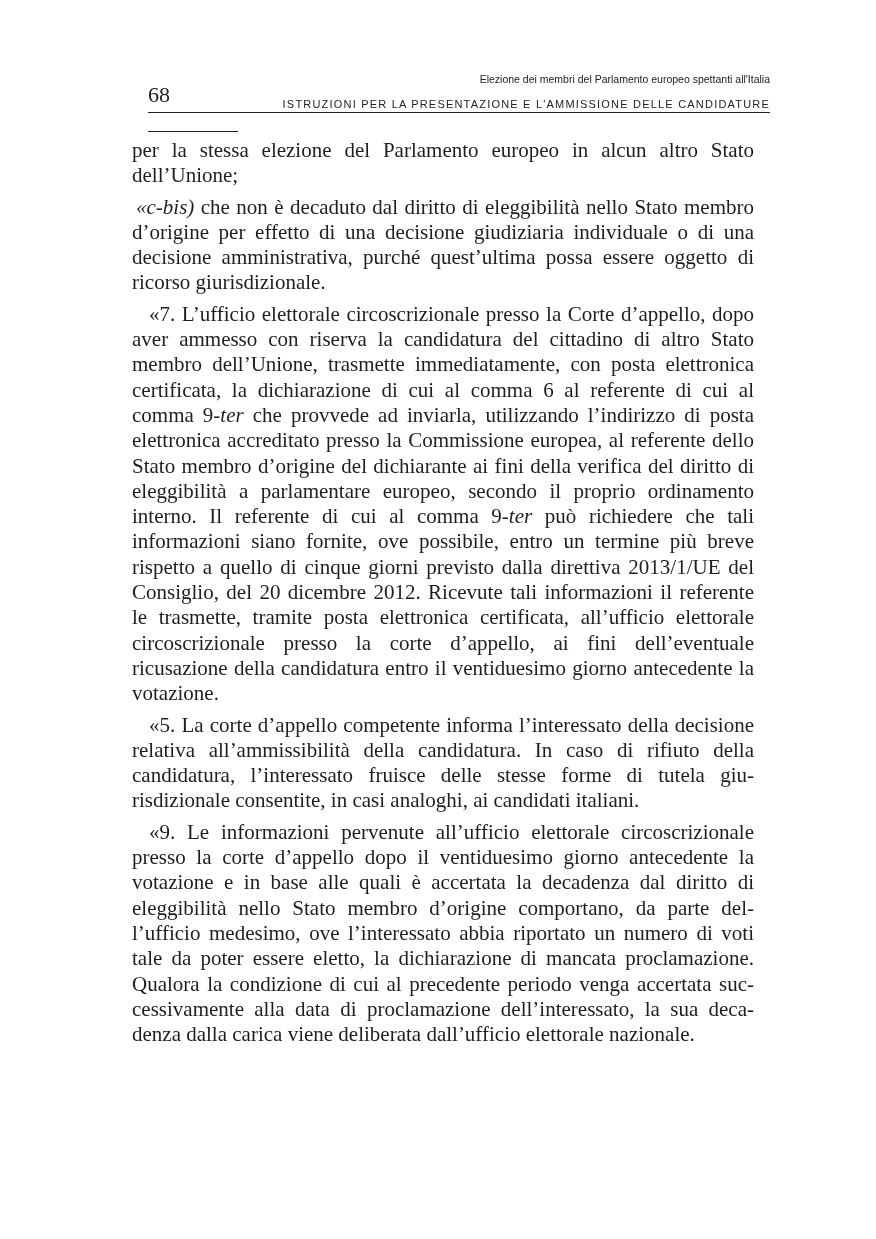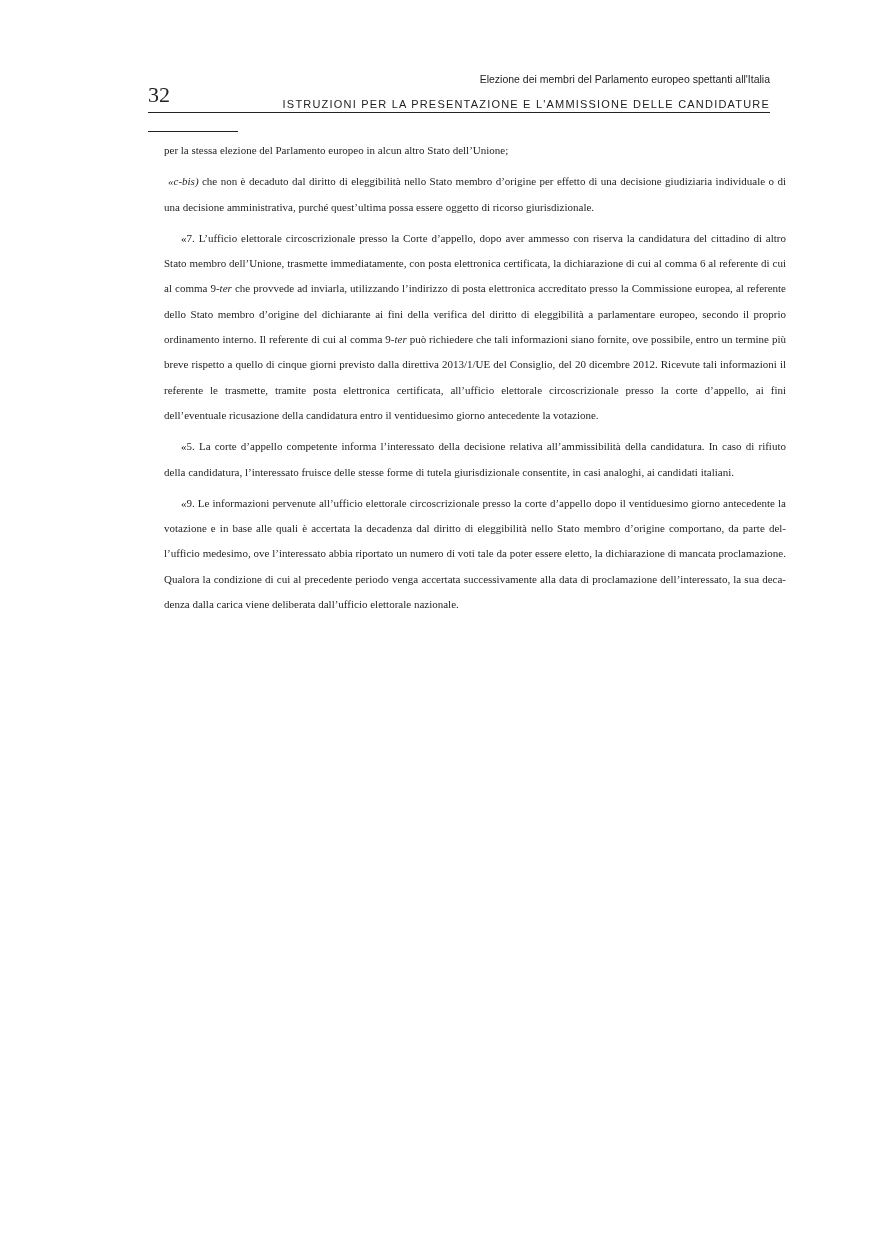--- a/index.html
+++ b/index.html
@@ -22,35 +22,35 @@
   .running-title .line2 { font-size: 11px; letter-spacing: 1.2px; line-height: 16px; margin-top: 10px; }
   .header-rule {
     position: absolute; left: 148px; top: 112px; width: 622px; height: 0;
     border-top: 1.5px solid #222;
   }
   .footnote-rule {
     position: absolute; left: 148px; top: 131px; width: 90px; height: 0;
     border-top: 1.5px solid #222;
   }
   .body-text {
-    position: absolute; left: 164px; top: 138px; width: 622px;
-    font-size: 11px; line-height: 25.3px; text-align: justify;
+    position: absolute; left: 132px; top: 138px; width: 622px;
+    font-size: 21px; line-height: 25.3px; text-align: justify;
     hyphens: manual;
   }
   .body-text p { margin: 0 0 6px 0; }
   .body-text p.indent { text-indent: 17px; }
   .body-text p.noindent { text-indent: 0; }
   .body-text p.small-indent { text-indent: 4px; }
   .it { font-style: italic; }
 </style>
 </head>
 <body>
 
 <div class="page">
-  <div class="page-number">32</div>
+  <div class="page-number">68</div>
   <div class="running-title">
     <div class="line1">Elezione dei membri del Parlamento europeo spettanti all'Italia</div>
     <div class="line2">ISTRUZIONI PER LA PRESENTAZIONE E L'AMMISSIONE DELLE CANDIDATURE</div>
   </div>
   <div class="header-rule"></div>
   <div class="footnote-rule"></div>
 
   <div class="body-text">
     <p class="noindent">
       <span>per la stessa elezione del Parlamento europeo in alcun altro Stato dell’Unione;</span>

